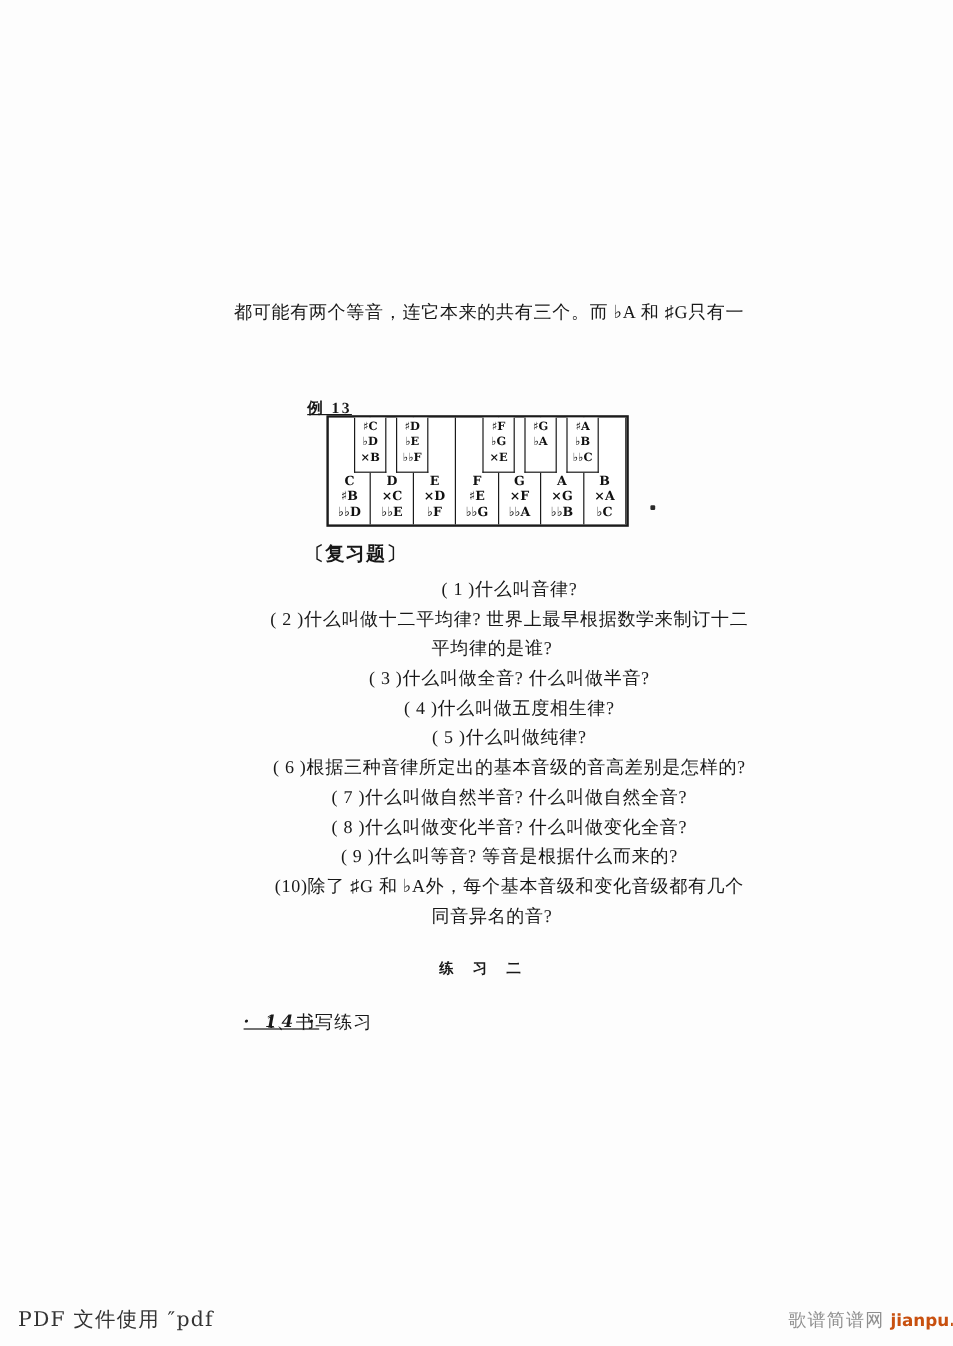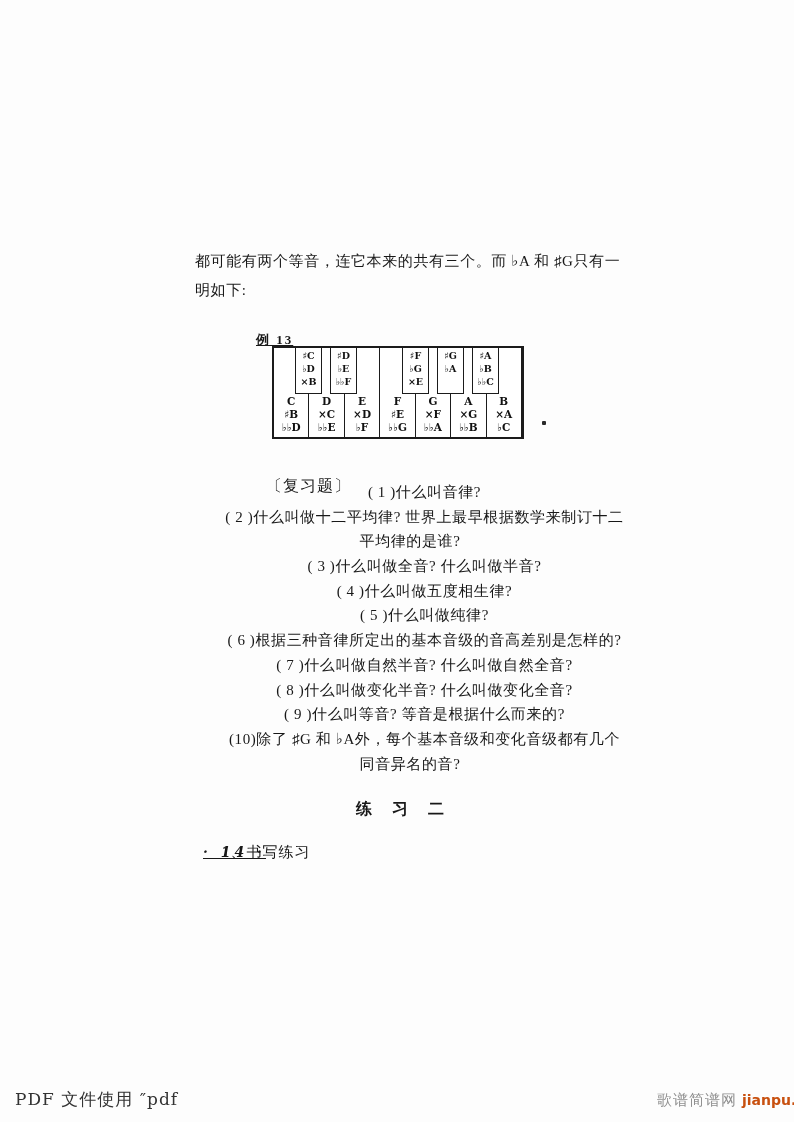--- a/index.html
+++ b/index.html
@@ -34,43 +34,42 @@
     text-align:center; padding-top:2px;
     font-family:"DejaVu Serif","DejaVu Sans",serif;
     font-size:9.5px; line-height:12.8px; font-weight:bold; color:#111;
     z-index:2;
   }
   .bk-0 { left:21px; }  .bk-1 { left:56px; }  .bk-2 { left:128px; }
   .bk-3 { left:163px; } .bk-4 { left:198px; }
   #fig-dot { left:542px; top:421px; width:4px; height:4px; background:#2a2a2a; border-radius:1px; }
 
   
-  #review-title { left:254px; top:476px; font-size:16px; font-weight:normal; letter-spacing:1px;margin-left:12px; }
+  #review-title { left:254px; top:452px; font-size:16px; font-weight:bold; letter-spacing:1px; }
   #review-lines { left:195px; top:480px; width:430px; font-size:15px; }
   .q-line { height:24.7px; line-height:24.7px; white-space:nowrap; padding-left:29px; letter-spacing:0.6px;text-align:center; }
   .q-line.cont { padding-left:0; }
 
   
-  #exercise-title { left:195px; top:799px; width:412px; text-align:center; font-size:16px; font-weight:bold; letter-spacing:2px; }
+  #exercise-title { left:195px; top:799px; width:412px; text-align:center; font-size:12px; font-weight:bold; letter-spacing:2px; }
   #exercise-item { left:222px; top:843px; font-size:15px; letter-spacing:1px; }
   #page-number { left:203px; top:844px; font-size:14px; font-weight:bold; font-style:italic; letter-spacing:4px; font-family:"DejaVu Serif",serif;text-decoration:underline; }
 
   
   #wm-left { left:15px; top:1088px; font-size:17px; color:#333;
              font-family:"DejaVu Serif","DejaVu Sans",serif; letter-spacing:1px; }
   #wm-right { left:657px; top:1091px; font-size:15px; white-space:nowrap; }
   #wm-site-name { letter-spacing:1px; }
   #wm-site-url { margin-left:5px; font-family:"DejaVu Sans",sans-serif; font-weight:bold; font-size:14px; }
 </style>
 </head>
 <body>
 
 <div id="para" class="abs">
   <div class="para-line">都可能有两个等音，连它本来的共有三个。而 ♭A 和 ♯G只有一</div>
-  <div class="para-line">明如下:</div>
 </div>
 
 <div id="fig-label" class="abs">例 13</div>
 
 <div id="keyboard" class="abs">
   <div class="white-key">
     <div class="wk-labels">
       <div>C</div>
       <div>♯B</div>
       <div>♭♭D</div>

